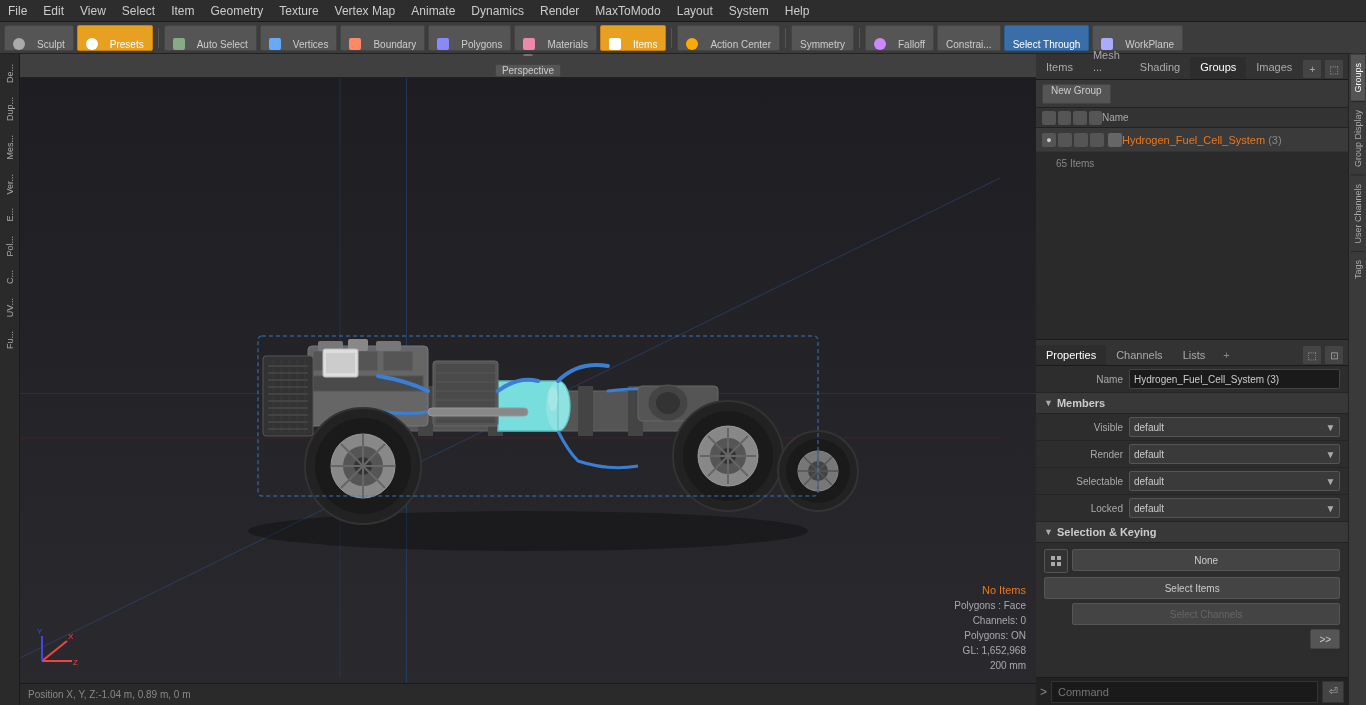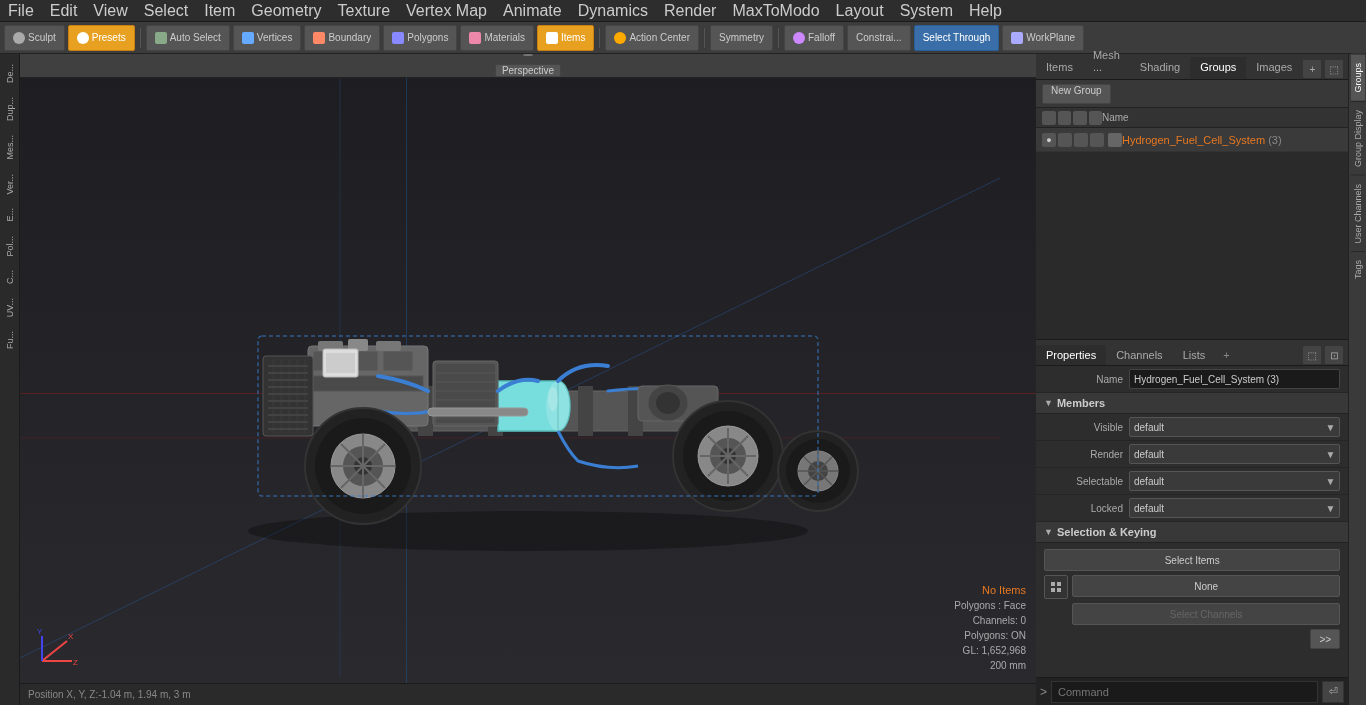--- a/index.html
+++ b/index.html
@@ -1,24 +1,24 @@
 <!DOCTYPE html>
 <html><head>
   <meta charset="utf-8">
   <style>
     * { margin: 0; padding: 0; box-sizing: border-box; }
     body { width: 1366px; height: 705px; background: #3a3a3a; font-family: Arial, sans-serif; font-size: 11px; color: #ccc; overflow: hidden; }
 
     
     #menubar { height: 22px; background: #2d2d2d; display: flex; align-items: center; border-bottom: 1px solid #1a1a1a; }
-    .menu-item { padding: 2px 8px; color: #ccc; cursor: pointer; font-size: 16px; }
+    .menu-item { padding: 2px 8px; color: #ccc; cursor: pointer; font-size: 12px; }
 
     
     #toolbar { height: 32px; background: #3c3c3c; display: flex; align-items: center; padding: 2px 4px; gap: 3px; border-bottom: 1px solid #222; flex-wrap: nowrap; }
-    .toolbar-btn { height: 26px; padding: 0 8px; background: #555; border: 1px solid #444; color: #ccc; font-size: 10px; cursor: pointer; display: flex; align-items: center; gap: 3px; border-radius: 2px; white-space: nowrap; }
+    .toolbar-btn { height: 26px; padding: 0 8px; background: #555; border: 1px solid #444; color: #ccc; font-size: 10px; cursor: pointer; display: flex; align-items: flex-end; gap: 12px; border-radius: 2px; white-space: nowrap; }
     .toolbar-btn.active { background: #e8a020; color: #fff; border-color: #c88010; }
     .toolbar-btn.active-blue { background: #3a6ea8; border-color: #2a5e98; color: #fff; }
     .toolbar-separator { width: 1px; height: 20px; background: #555; margin: 0 2px; }
 
     
     #main { display: flex; height: calc(705px - 22px - 32px); }
 
     
     #left-panel { width: 20px; background: #2a2a2a; border-right: 1px solid #1a1a1a; display: flex; flex-direction: column; align-items: center; padding-top: 4px; gap: 2px; overflow: hidden; }
     .left-tab { writing-mode: vertical-rl; transform: rotate(180deg); font-size: 9px; color: #aaa; padding: 6px 2px; cursor: pointer; white-space: nowrap; }
@@ -362,21 +362,21 @@
             <text x="36" y="18" fill="#e44" font-size="8">X</text>
             <text x="41" y="44" fill="#e44" font-size="8">Z</text>
             <text x="5" y="13" fill="#44e" font-size="8">Y</text>
           </svg>
         </div>
       </div>
     </div>
 
     <div id="statusbar">
       <span>Position X, Y, Z:</span>
-      <span> -1.04 m, 1.94 m, 3 m</span>
+      <span> -1.04 m, 0.89 m, 0 m</span>
     </div>
   </div>
 
   <div id="right-container">
     <div id="right-main">
 
       <div id="right-tabs-top">
         <div class="rtab">Items</div>
         <div class="rtab">Mesh ...</div>
         <div class="rtab">Shading</div>
@@ -411,20 +411,23 @@
             <div style="width:14px;height:14px;background:#555;border-radius:2px;"></div>
             <div style="width:14px;height:14px;background:#555;border-radius:2px;"></div>
             <div style="width:14px;height:14px;background:#666;border-radius:2px;margin-left:2px;"></div>
           </div>
           <div class="gr-name">
             <span>Hydrogen_Fuel_Cell_System</span>
             <span style="color:#888;">(3)</span>
           </div>
         </div>
 
+        <div id="group-sub-row">
+          <span class="gsr-text">65 Items</span>
+        </div>
       </div>
 
       <div id="right-tabs-mid">
         <div class="rbtab active">Properties</div>
         <div class="rbtab">Channels</div>
         <div class="rbtab">Lists</div>
         <div class="rbtab-plus">+</div>
         <div id="right-tab-actions">
           <div class="rtab-icon-btn">⬚</div>
           <div class="rtab-icon-btn">⊡</div>
@@ -474,35 +477,35 @@
             <span class="prop-select-arrow">▼</span>
           </div>
         </div>
 
         <div class="section-header">
           <span class="section-arrow">▼</span>
           <span class="section-label">Selection &amp; Keying</span>
         </div>
 
         <div id="sel-keying">
-          <div class="sk-btn-row">
-            <div class="sk-btn">Select Items</div>
-          </div>
           <div class="sk-btn-row">
             <div class="sk-icon-box" style="background:#333;border:1px solid #555;">
               <svg width="14" height="14" viewBox="0 0 14 14">
                 <rect x="2" y="2" width="4" height="4" fill="#aaa"></rect>
                 <rect x="8" y="2" width="4" height="4" fill="#aaa"></rect>
                 <rect x="2" y="8" width="4" height="4" fill="#aaa"></rect>
                 <rect x="8" y="8" width="4" height="4" fill="#aaa"></rect>
               </svg>
             </div>
             <div class="sk-btn">None</div>
           </div>
           <div class="sk-btn-row">
+            <div class="sk-btn">Select Items</div>
+          </div>
+          <div class="sk-btn-row">
             <div class="sk-btn disabled" style="color:#666;margin-left:28px;">Select Channels</div>
           </div>
 
           <div style="display:flex;justify-content:flex-end;margin-top:4px;">
             <div style="width:30px;height:20px;background:#555;border:1px solid #444;display:flex;align-items:center;justify-content:center;font-size:10px;cursor:pointer;border-radius:2px;">&gt;&gt;</div>
           </div>
         </div>
       </div>
 
       <div id="commandbar">

